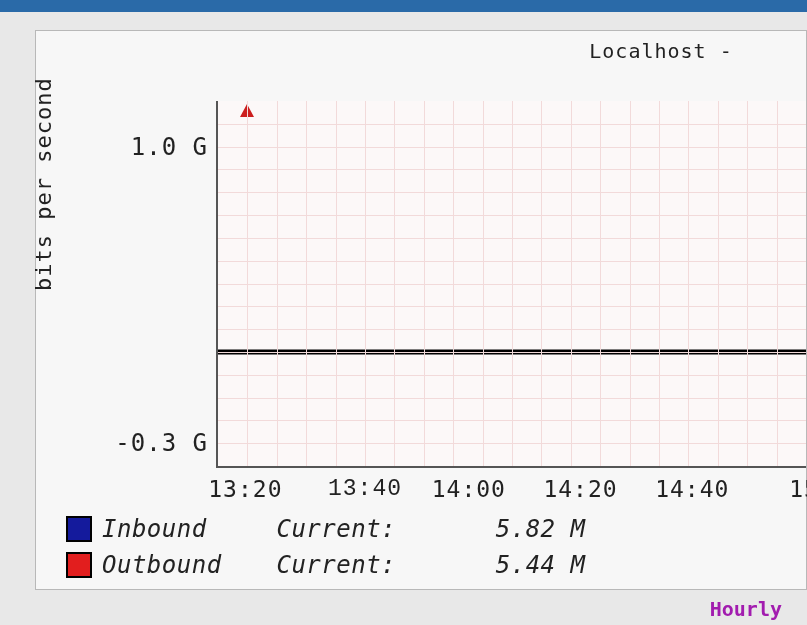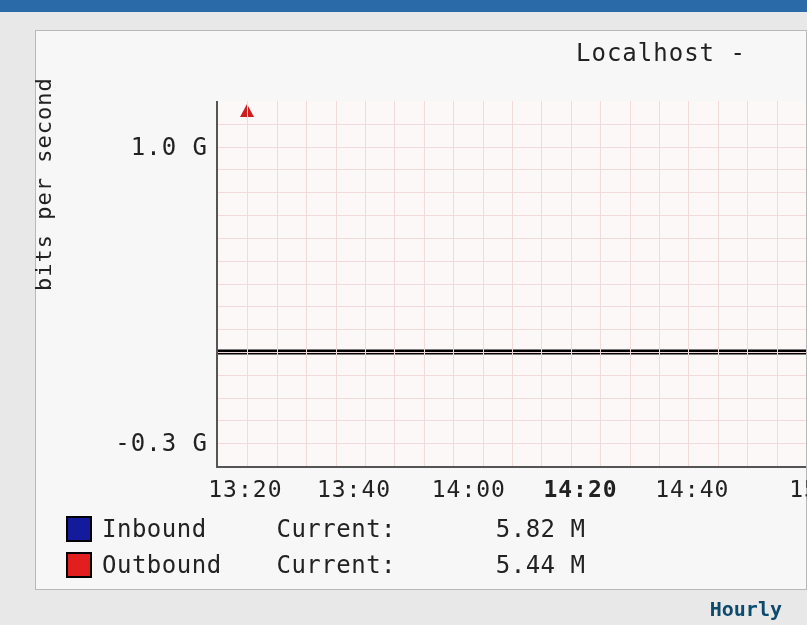--- a/index.html
+++ b/index.html
@@ -23,21 +23,21 @@
     bottom: 35px;
     background: #f7f7f7;
     border: 1px solid #b8b8b8;
   }
   .chart-title {
     position: absolute;
     top: 8px;
     left: 0;
     right: 0;
     text-align: center;
-    font-size: 24px;
+    font-size: 20px;
     color: #222;
     letter-spacing: 1px;
     white-space: nowrap;
     padding-left: 480px;
   }
   .ylabel {
     position: absolute;
     left: -5px;
     top: 260px;
     transform: rotate(-90deg);
@@ -116,27 +116,27 @@
     color: #222;
     height: 36px;
     letter-spacing: 0.5px;
   }
   .swatch {
     width: 22px;
     height: 22px;
     border: 2px solid #000;
     flex-shrink: 0;
   }
-  .cell { white-space: pre; }
+  .cell { white-space: pre; font-style: italic; }
   .footer {
     position: absolute;
     right: 25px;
     bottom: 4px;
     font-size: 20px;
-    color: #0c4a6e;
+    color: #a21caf;
     font-weight: bold;
   }
 </style>
 </head>
 <body>
 
 <div class="topbar"></div>
 
 <div class="panel">
 
@@ -194,20 +194,20 @@
         <div class="swatch" style="background: rgb(226, 30, 30);"></div>
         <span class="cell">Outbound </span>
         <span class="cell">  Current:  </span>
         <span class="cell">    5.44 M</span>
       </div>
     </div>
 
 <div class="ytick" style="top: 115.625px;">1.0 G</div>
     <div class="ytick" style="top: 412.188px;">-0.3 G</div>
     <div class="xtick" style="left: 209.4px;">13:20</div>
-    <div class="xtick" style="left: 318px;">13:40</div>
+    <div class="xtick" style="left: 329px; font-family: Liberation Mono, monospace;">13:40</div>
     <div class="xtick" style="left: 432.84px;">14:00</div>
-    <div class="xtick" style="left: 544.56px; font-weight: bold;">14:20</div>
+    <div class="xtick" style="left: 544.56px;">14:20</div>
     <div class="xtick" style="left: 656.28px;">14:40</div>
     <div class="xtick" style="left: 768px;">15</div>
   </div>
 
 <div class="footer">Hourly</div>
 
 </body></html>

